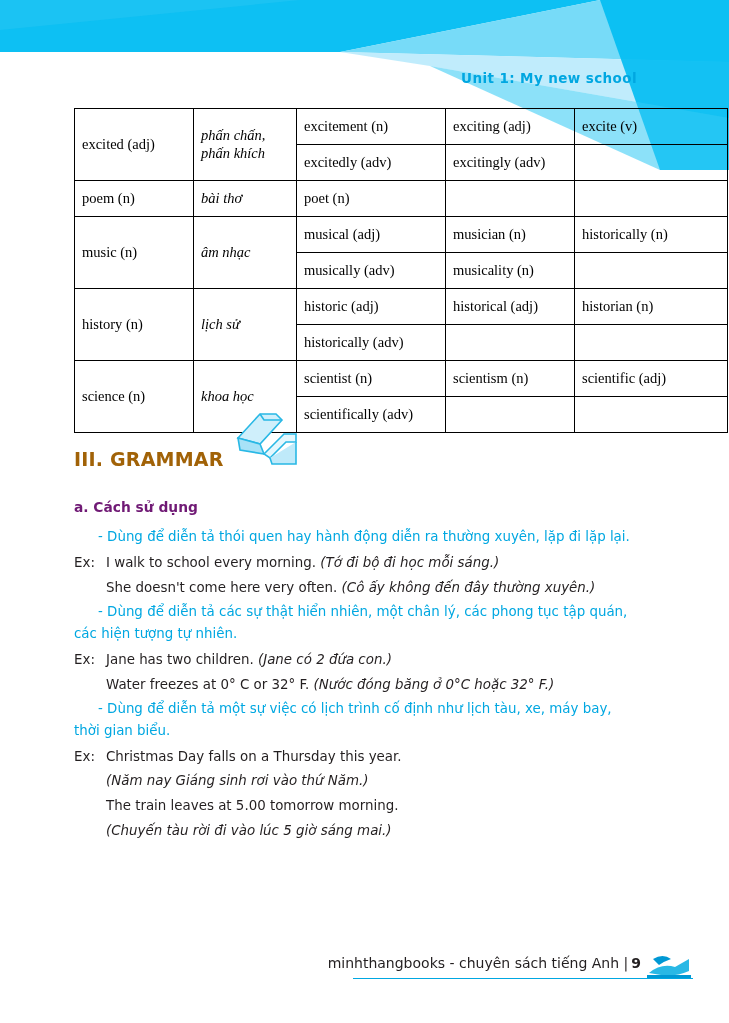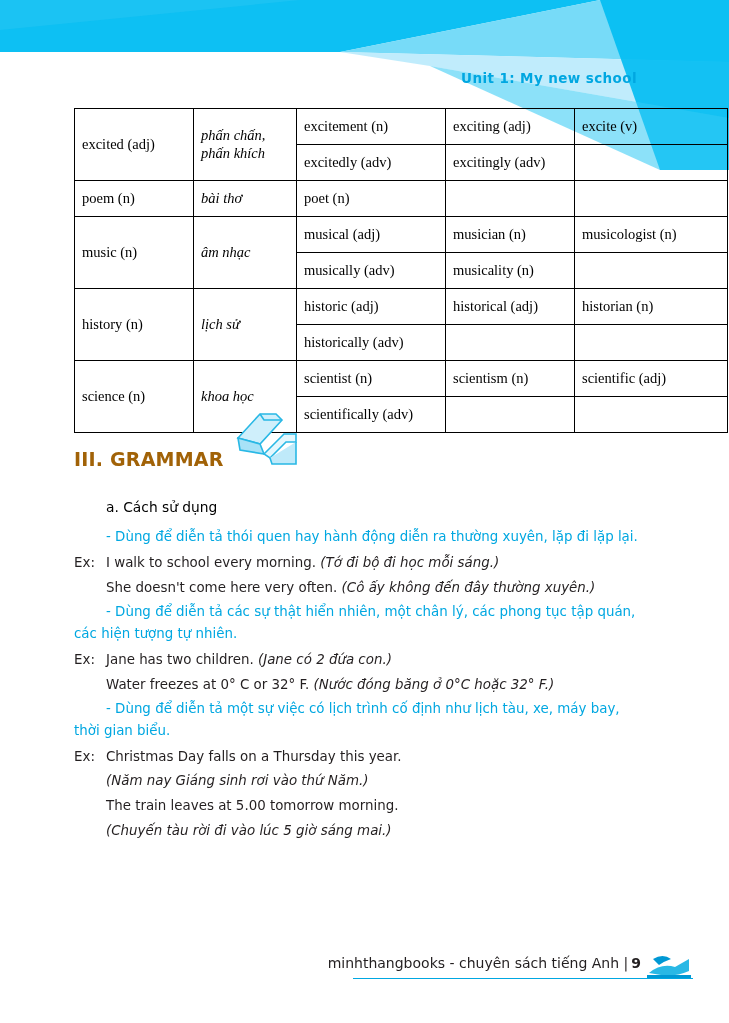--- a/index.html
+++ b/index.html
@@ -103,29 +103,28 @@
   .sub-num {
     color: #00a7e1;
     font-weight: bold;
     margin-bottom: 9px;
   }
   .sub-num .num {
     display: inline-block;
     width: 32px;
   }
   .sub-title {
-    font-weight: normal;
-    color: #000000;
-    margin-left: 32px;
+    font-weight: bold;
+    color: #701a75;
     margin-bottom: 8px;
     font-size: 13.8px;
   }
   .rule {
     color: #00a7e1;
-    margin-left: 32px;
+    margin-left: 24px;
     margin-bottom: 4px;
   }
   .ex-row {
     display: flex;
     margin-bottom: 3px;
   }
   .ex-label {
     width: 32px;
     flex: 0 0 32px;
   }
@@ -205,21 +204,21 @@
         <td class="c3">poet (n)</td>
         <td class="c4"></td>
         <td class="c5"></td>
       </tr>
 
       <tr>
         <td class="c1" rowspan="2">music (n)</td>
         <td class="c2" rowspan="2">âm nhạc</td>
         <td class="c3">musical (adj)</td>
         <td class="c4">musician (n)</td>
-        <td class="c5">musicologist (n)</td>
+        <td class="c5">historically (n)</td>
       </tr>
       <tr>
         <td class="c3">musically (adv)</td>
         <td class="c4">musicality (n)</td>
         <td class="c5"></td>
       </tr>
 
       <tr>
         <td class="c1" rowspan="2">history (n)</td>
         <td class="c2" rowspan="2">lịch sử</td>

